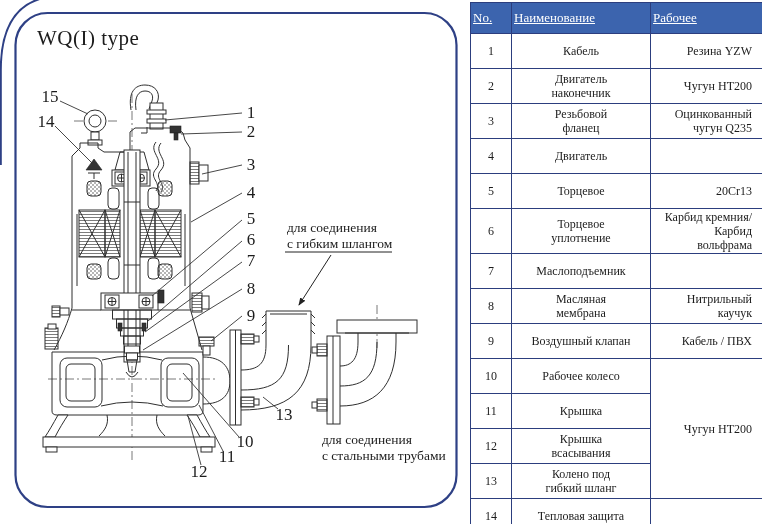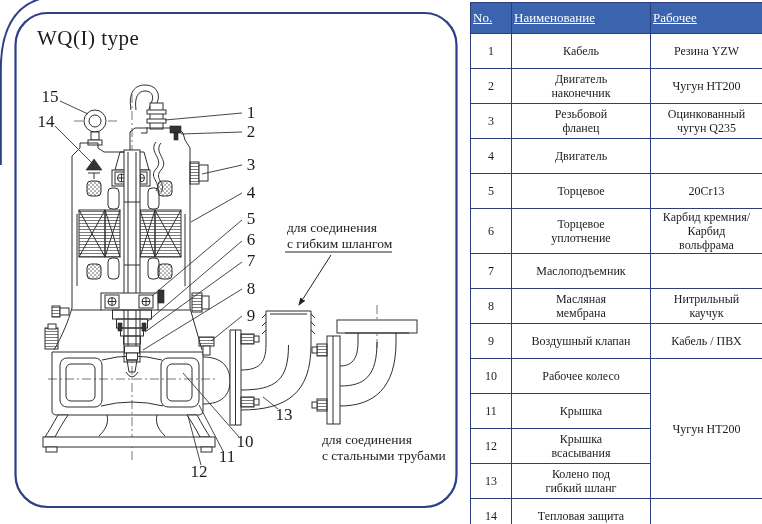--- a/index.html
+++ b/index.html
@@ -24,21 +24,21 @@
   table.parts th{
     background:#3c64ae;color:#ffffff;font-weight:normal;font-size:13px;
     border:1.6px solid #2c3e7e;height:30px;text-align:left;padding:0 2px;text-decoration:underline;
   }
   table.parts td{
     border:1.6px solid #2c3e7e;font-size:12px;color:#1c1c1c;text-align:center;
     vertical-align:middle;line-height:1.18;white-space:pre-line;padding:1px 6px;
     height:32px;
   }
   table.parts td.c-name{padding:1px 18px;margin-top:37px;}
-  table.parts td.c-mat{padding:1px 10px;}
+  table.parts td.c-mat{padding:1px 10px;text-align:right;}
 </style>
 </head>
 <body>
 
 <svg class="panel" width="762" height="524" viewBox="0 0 762 524">
   <defs>
     <pattern id="hH" width="4" height="3" patternUnits="userSpaceOnUse">
       <path d="M0,1.5 H4" stroke="#444" stroke-width="0.7"></path>
     </pattern>
     <pattern id="st" width="4" height="4" patternUnits="userSpaceOnUse">

